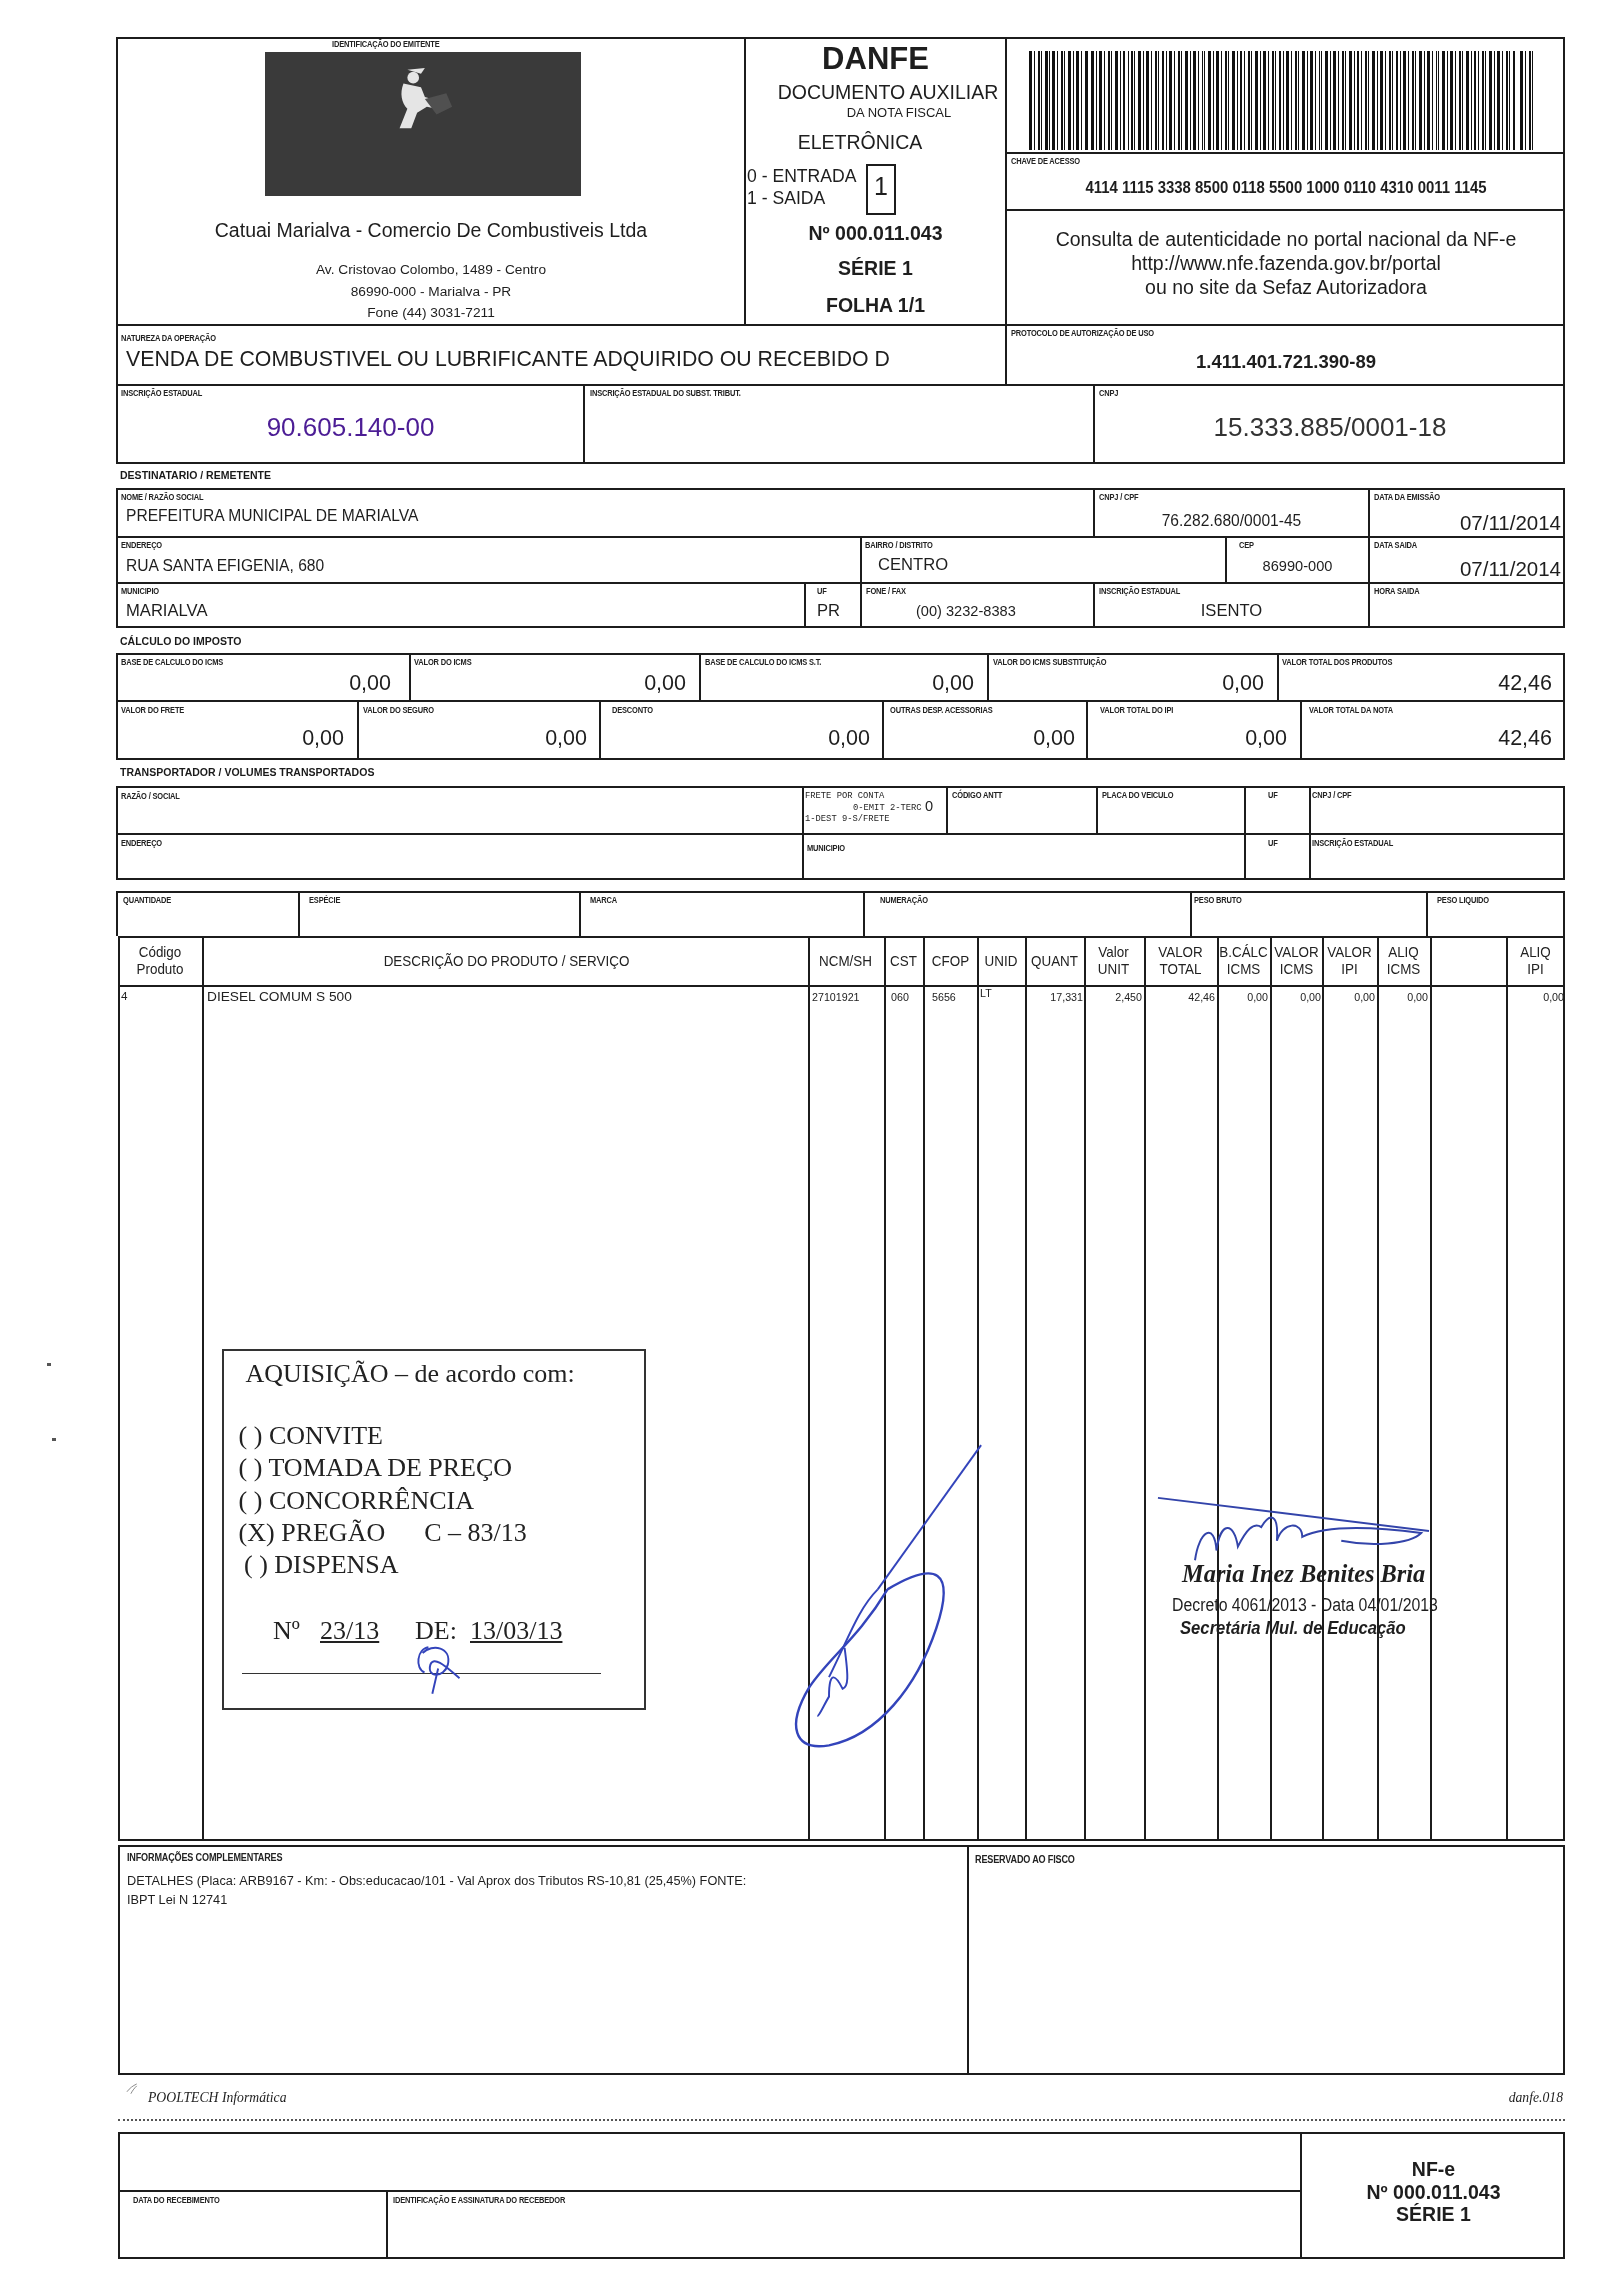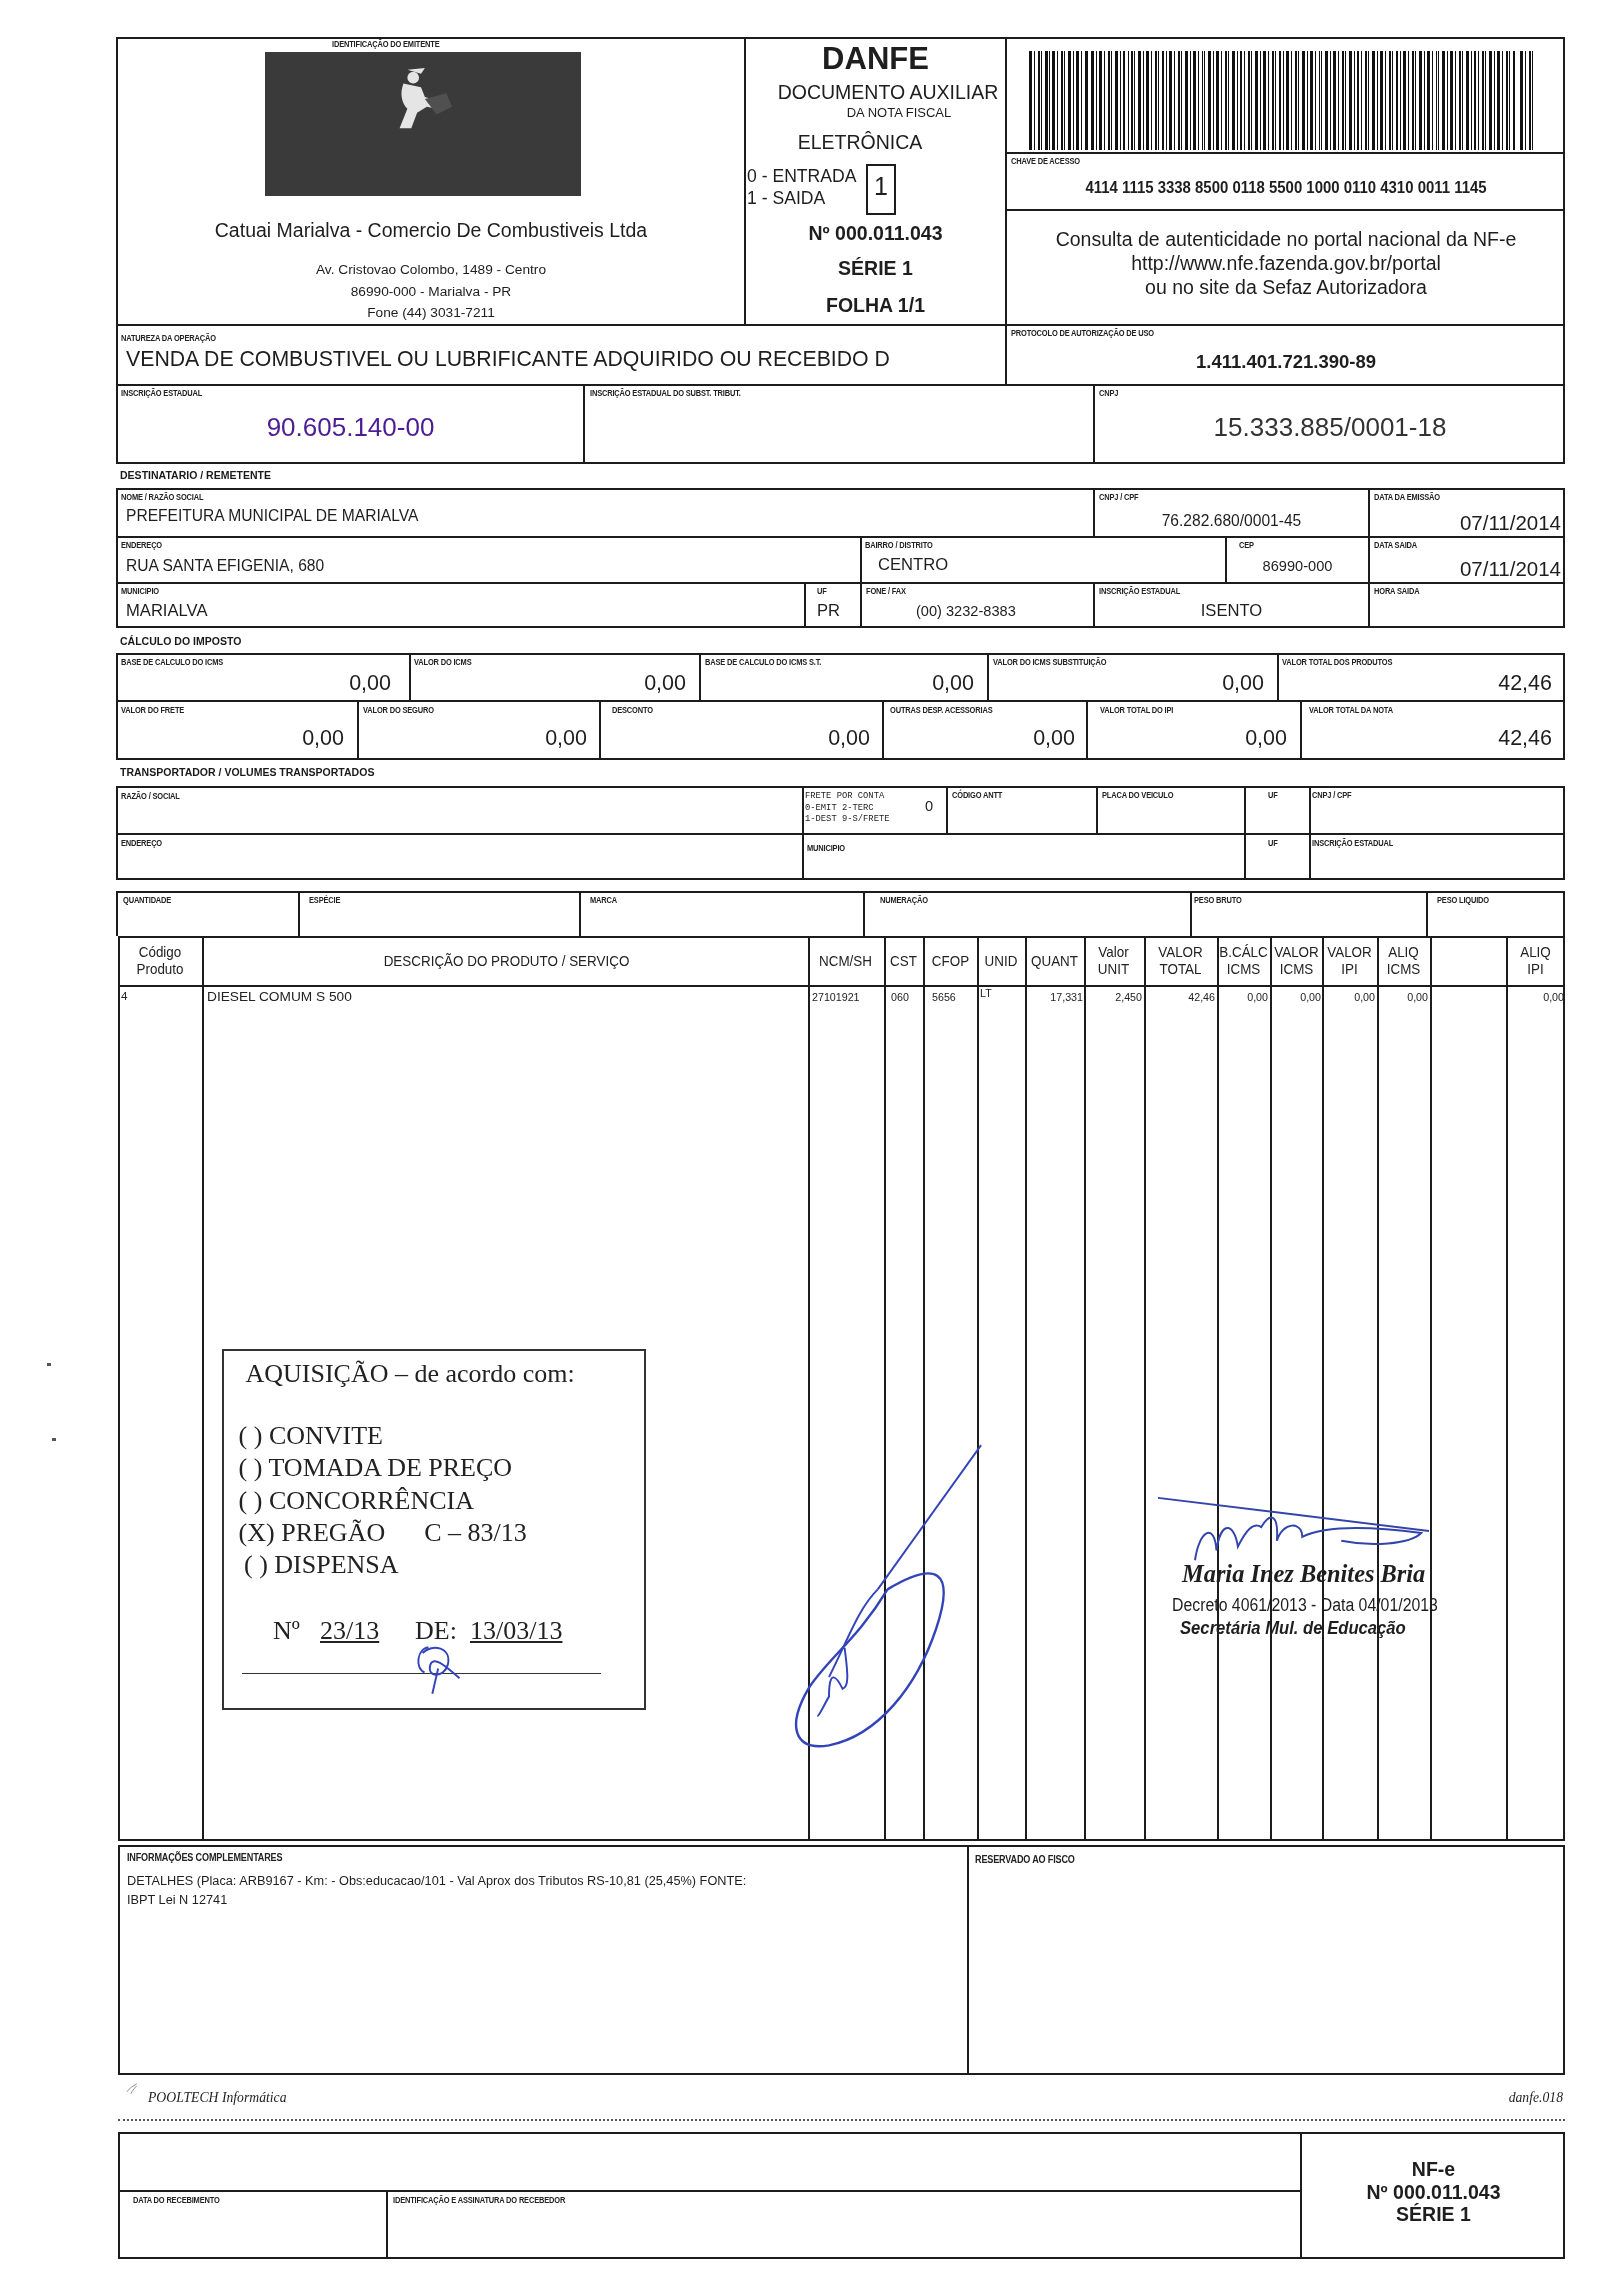--- a/index.html
+++ b/index.html
@@ -177,21 +177,21 @@
 <div class="hl" style="left:116px;top:833px;width:1449px;"></div>
 <div class="vl" style="left:802px;top:786px;height:94px;"></div>
 <div class="vl" style="left:887px;top:786px;height:0;"></div>
 <div class="vl" style="left:946px;top:786px;height:47px;"></div>
 <div class="vl" style="left:1096px;top:786px;height:47px;"></div>
 <div class="vl" style="left:1244px;top:786px;height:94px;"></div>
 <div class="vl" style="left:1309px;top:786px;height:94px;"></div>
 
 <div class="lbl" style="left:121px;top:791px;">RAZÃO / SOCIAL</div>
 <div class="val mono" style="left:805px;top:791px;font-size:8.8px;">FRETE POR CONTA</div>
-<div class="val mono" style="left:805px;top:803px;font-size:8.8px;">0-EMIT 2-TERC</div>
+<div class="val mono" style="left:805px;top:803px;font-size:8.8px;padding-left:48px;">0-EMIT 2-TERC</div>
 <div class="val mono" style="left:805px;top:814px;font-size:8.8px;">1-DEST 9-S/FRETE</div>
 <div class="val" style="left:925px;top:798px;font-size:14.6px;">0</div>
 <div class="lbl" style="left:952px;top:790px;">CÓDIGO ANTT</div>
 <div class="lbl" style="left:1102px;top:790px;">PLACA DO VEICULO</div>
 <div class="lbl" style="left:1268px;top:790px;">UF</div>
 <div class="lbl" style="left:1312px;top:790px;">CNPJ / CPF</div>
 
 <div class="lbl" style="left:121px;top:838px;">ENDEREÇO</div>
 <div class="lbl" style="left:807px;top:843px;">MUNICIPIO</div>
 <div class="lbl" style="left:1268px;top:838px;">UF</div>

